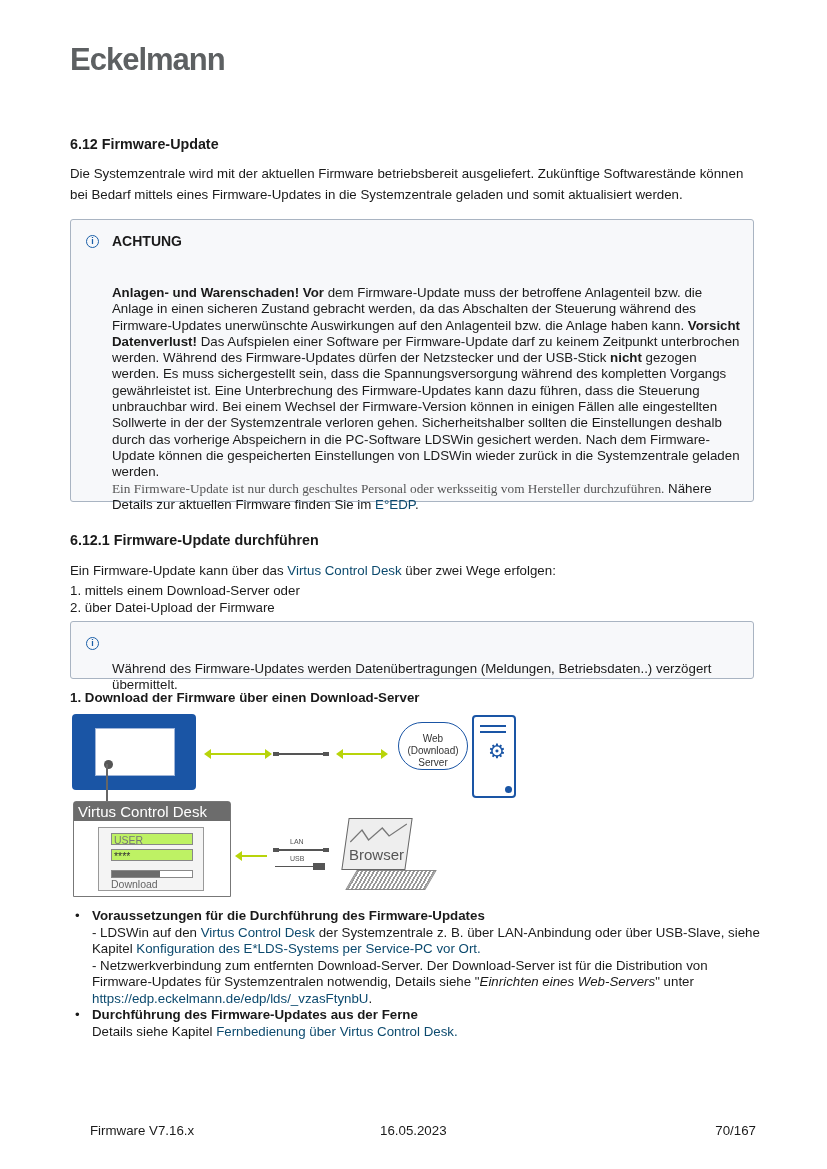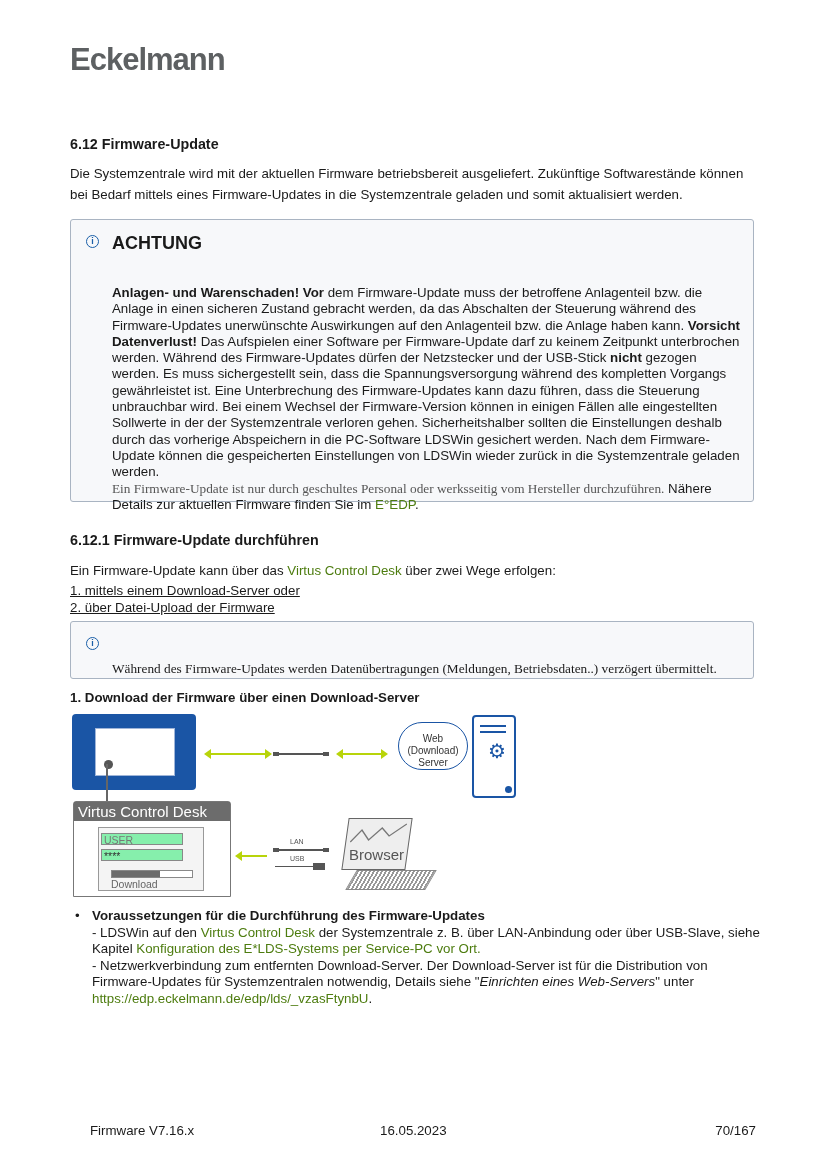--- a/index.html
+++ b/index.html
@@ -2,48 +2,48 @@
 <html><head>
 <meta charset="utf-8">
 <style>
   html, body { margin: 0; padding: 0; background: #ffffff; }
   body { width: 827px; height: 1169px; position: relative; overflow: hidden;
          font-family: "Liberation Sans", sans-serif; color: #1a1a1a; font-size: 13.3px; }
   .logo { position: absolute; left: 70px; top: 42px; font-size: 31px; font-weight: bold;
           color: #5d6062; letter-spacing: -1px; }
   .h2 { position: absolute; left: 70px; font-weight: bold; font-size: 14.3px; }
   .p { position: absolute; left: 70px; width: 686px; line-height: 21px; }
-  .link { color: #4d7c0f; }
+  .link { color: #0c4a6e; }
   .box { position: absolute; left: 70px; width: 684px; border: 1px solid #a9b4c2;
          border-radius: 3px; background: #f7f8fa; box-sizing: border-box; }
   .info-icon { position: absolute; width: 13px; height: 13px; border: 1.6px solid #1a5fa8;
                border-radius: 50%; box-sizing: border-box; color: #1a5fa8;
                font-size: 9px; font-weight: bold; text-align: center; line-height: 10px; }
-  .box-title { position: absolute; left: 41px; top: 13px; font-weight: bold; font-size: 18px; }
+  .box-title { position: absolute; left: 41px; top: 13px; font-weight: bold; font-size: 14px; }
   .box-text { position: absolute; left: 41px; top: 38px; width: 630px; line-height: 16.3px; margin-top: 27px; }
   .grey { color: #555; font-family: Liberation Serif, serif; }
   .ol { position: absolute; left: 70px; line-height: 16.5px; }
   .ol div { padding-left: 0; }
   .bullets { position: absolute; left: 70px; width: 690px; line-height: 16.5px; }
   .bullet { position: relative; padding-left: 22px; }
   .bullet::before { content: "•"; position: absolute; left: 5px; top: 0; }
   .footer { position: absolute; top: 1123px; font-size: 13.3px; }
   
   .diagram { position: absolute; left: 70px; top: 710px; width: 460px; height: 190px; }
   .device { position: absolute; left: 2px; top: 4px; width: 124px; height: 76px; background: #1a55a5;
             border-radius: 4px; }
   .device-screen { position: absolute; left: 23px; top: 14px; width: 80px; height: 48px; background: #fff;
                    border: 1px solid #9fb5d8; box-sizing: border-box; }
   .device-dot { position: absolute; left: 32px; top: 46px; width: 9px; height: 9px; border-radius: 50%; background: #555; }
   .device-line { position: absolute; left: 36px; top: 54px; width: 2px; height: 38px; background: #666; }
   .vcd { position: absolute; left: 3px; top: 91px; width: 158px; height: 96px; border: 1px solid #777;
          box-sizing: border-box; background: #fff; border-radius: 3px 3px 0 0; }
   .vcd-title { background: #6c6c6c; color: #fff; font-size: 15px; height: 19px; line-height: 19px; padding-left: 4px; }
   .vcd-form { position: absolute; left: 24px; top: 25px; width: 104px; height: 62px; border: 1px solid #999; background: #f4f4f4; }
-  .vcd-field { position: absolute; left: 2px; width: 82px; height: 12px; border: 1px solid #888; background: #86efac;
+  .vcd-field { position: absolute; left: 12px; width: 82px; height: 12px; border: 1px solid #888; background: #bef264;
                font-size: 10.5px; line-height: 12px; color: #777; padding-left: 2px; box-sizing: border-box; }
   .vcd-bar { position: absolute; left: 12px; top: 42px; width: 82px; height: 8px; border: 1px solid #888; background: #fff; box-sizing: border-box; }
   .vcd-bar-fill { width: 60%; height: 100%; background: #6c6c6c; }
   .vcd-dl { position: absolute; left: 12px; top: 50px; font-size: 10.5px; color: #666; }
   .arrow { position: absolute; height: 2px; background: #b8d40a; }
   .arrow::before, .arrow::after { content: ""; position: absolute; top: -4px; border: 5px solid transparent; }
   .arrow.both::before { left: -6px; border-right: 7px solid #b8d40a; border-left: 0; }
   .arrow.both::after { right: -6px; border-left: 7px solid #b8d40a; border-right: 0; }
   .arrow.left::before { left: -6px; border-right: 7px solid #b8d40a; border-left: 0; }
   .cable { position: absolute; height: 2px; background: #555; }
@@ -75,28 +75,28 @@
   <div class="info-icon" style="left:15px; top:15px;">i</div>
   <div class="box-title">ACHTUNG</div>
   <div class="box-text">
     <b>Anlagen- und Warenschaden! Vor</b><span> dem Firmware-Update muss der betroffene Anlagenteil bzw. die Anlage in einen sicheren Zustand gebracht werden, da das Abschalten der Steuerung während des Firmware-Updates unerwünschte Auswirkungen auf den Anlagenteil bzw. die Anlage haben kann. </span><b>Vorsicht Datenverlust!</b><span> Das Aufspielen einer Software per Firmware-Update darf zu keinem Zeitpunkt unterbrochen werden. Während des Firmware-Updates dürfen der Netzstecker und der USB-Stick </span><b>nicht</b><span> gezogen werden. Es muss sichergestellt sein, dass die Spannungsversorgung während des kompletten Vorgangs gewährleistet ist. Eine Unterbrechung des Firmware-Updates kann dazu führen, dass die Steuerung unbrauchbar wird. Bei einem Wechsel der Firmware-Version können in einigen Fällen alle eingestellten Sollwerte in der der Systemzentrale verloren gehen. Sicherheitshalber sollten die Einstellungen deshalb durch das vorherige Abspeichern in die PC-Software LDSWin gesichert werden. Nach dem Firmware-Update können die gespeicherten Einstellungen von LDSWin wieder zurück in die Systemzentrale geladen werden.</span><br><span class="grey">Ein Firmware-Update ist nur durch geschultes Personal oder werksseitig vom Hersteller durchzuführen.</span><span> Nähere Details zur aktuellen Firmware finden Sie im </span><span class="link">E°EDP</span><span>.</span>
   </div>
 </div>
 
 <div class="h2" style="top:532px;">6.12.1  Firmware-Update durchführen</div>
 <div class="p" style="top:560px;"><span>Ein Firmware-Update kann über das </span><span class="link">Virtus Control Desk</span><span> über zwei Wege erfolgen:</span></div>
 
-<div class="ol" style="top:583px;text-decoration:underline;">
+<div class="ol" style="top:583px;">
   <div>1.  mittels einem Download-Server oder</div>
   <div>2.  über Datei-Upload der Firmware</div>
 </div>
 
 <div class="box" style="top:621px; height:58px;">
   <div class="info-icon" style="left:15px; top:15px;">i</div>
-  <div class="box-text" style="top:12px;font-family:Liberation Serif, serif;">Während des Firmware-Updates werden Datenübertragungen (Meldungen, Betriebsdaten..) verzögert übermittelt.</div>
+  <div class="box-text" style="top:12px;">Während des Firmware-Updates werden Datenübertragungen (Meldungen, Betriebsdaten..) verzögert übermittelt.</div>
 </div>
 
 <div class="p" style="top:687px; font-weight:bold;">1. Download der Firmware über einen Download-Server</div>
 
 <div class="diagram">
   <div class="device">
     <div class="device-screen"></div>
     <div class="device-dot"></div>
   </div>
   <div class="device-line"></div>
@@ -148,17 +148,21 @@
     <div class="laptop-base"></div>
   </div>
 </div>
 
 <div class="bullets" style="top:908px;">
   <div class="bullet">
     <b>Voraussetzungen für die Durchführung des Firmware-Updates</b><br>
     <span>- LDSWin auf den </span><span class="link">Virtus Control Desk</span><span> der Systemzentrale z. B. über LAN-Anbindung oder über USB-Slave, siehe Kapitel </span><span class="link">Konfiguration des E*LDS-Systems per Service-PC vor Ort.</span><br>
     <span>- Netzwerkverbindung zum entfernten Download-Server. Der Download-Server ist für die Distribution von Firmware-Updates für Systemzentralen notwendig, Details siehe "</span><i>Einrichten eines Web-Servers</i><span>" unter </span><span class="link">https://edp.eckelmann.de/edp/lds/_vzasFtynbU</span><span>.</span>
   </div>
+  <div class="bullet">
+    <b>Durchführung des Firmware-Updates aus der Ferne</b><br>
+    <span>Details siehe Kapitel </span><span class="link">Fernbedienung über Virtus Control Desk.</span>
+  </div>
 </div>
 
 <div class="footer" style="left:70px;margin-left:20px;">Firmware V7.16.x</div>
 <div class="footer" style="left:380px;">16.05.2023</div>
 <div class="footer" style="right:71px;">70/167</div>
 
 </body></html>

